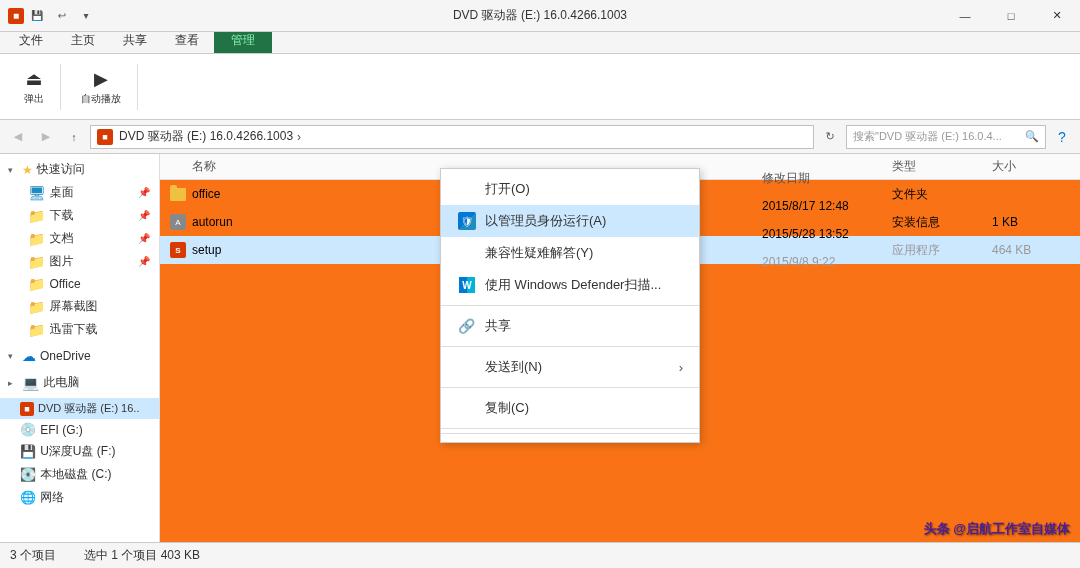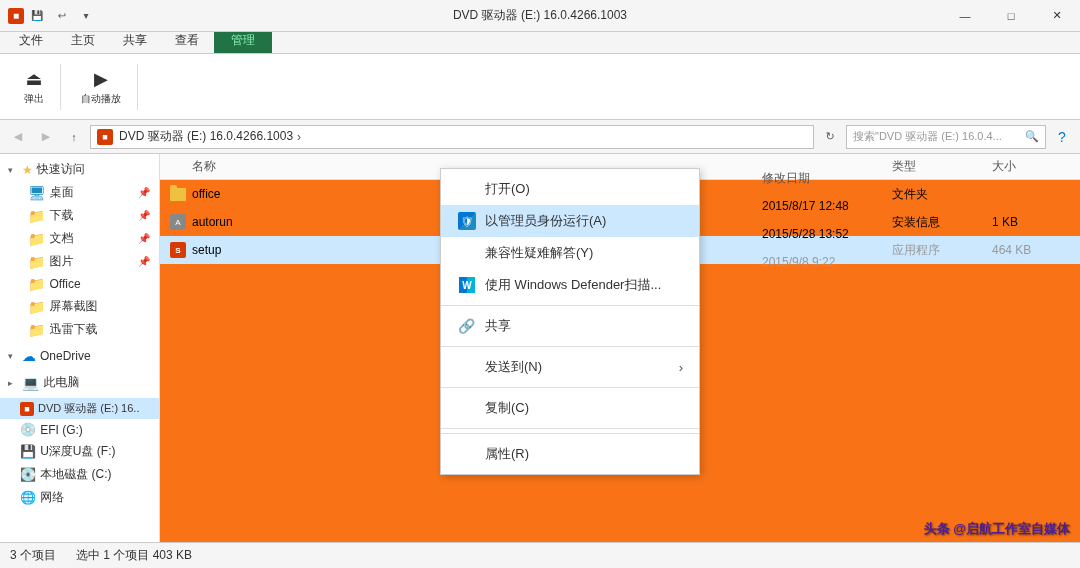--- a/index.html
+++ b/index.html
@@ -275,21 +275,21 @@
     
     .status-bar {
       height: 26px;
       background: #f5f5f5;
       border-top: 1px solid #ccc;
       display: flex;
       align-items: center;
       padding: 0 10px;
       font-size: 12px;
       color: #333;
-      gap: 20px;
+      gap: 28px;
     }
 
     
     .watermark {
       position: absolute;
       bottom: 30px;
       right: 10px;
       color: #4c1d95;
       font-size: 13px;
       font-weight: bold;
@@ -567,24 +567,20 @@
     <span>发送到(N)</span>
     <span class="ctx-arrow">›</span>
   </div>
   <div class="ctx-separator"></div>
   <div class="ctx-item">
     <span class="ctx-item-icon"></span>
     <span>复制(C)</span>
   </div>
   <div class="ctx-separator"></div>
   <div class="ctx-separator"></div>
-  <div class="ctx-item">
-    <span class="ctx-item-icon"></span>
-    <span>属性(R)</span>
-  </div>
 </div>
 
 <div class="status-bar">
   <span>3 个项目</span>
   <span>选中 1 个项目  403 KB</span>
 </div>
 
 <div class="watermark">头条 @启航工作室自媒体</div>
 
 </body></html>

